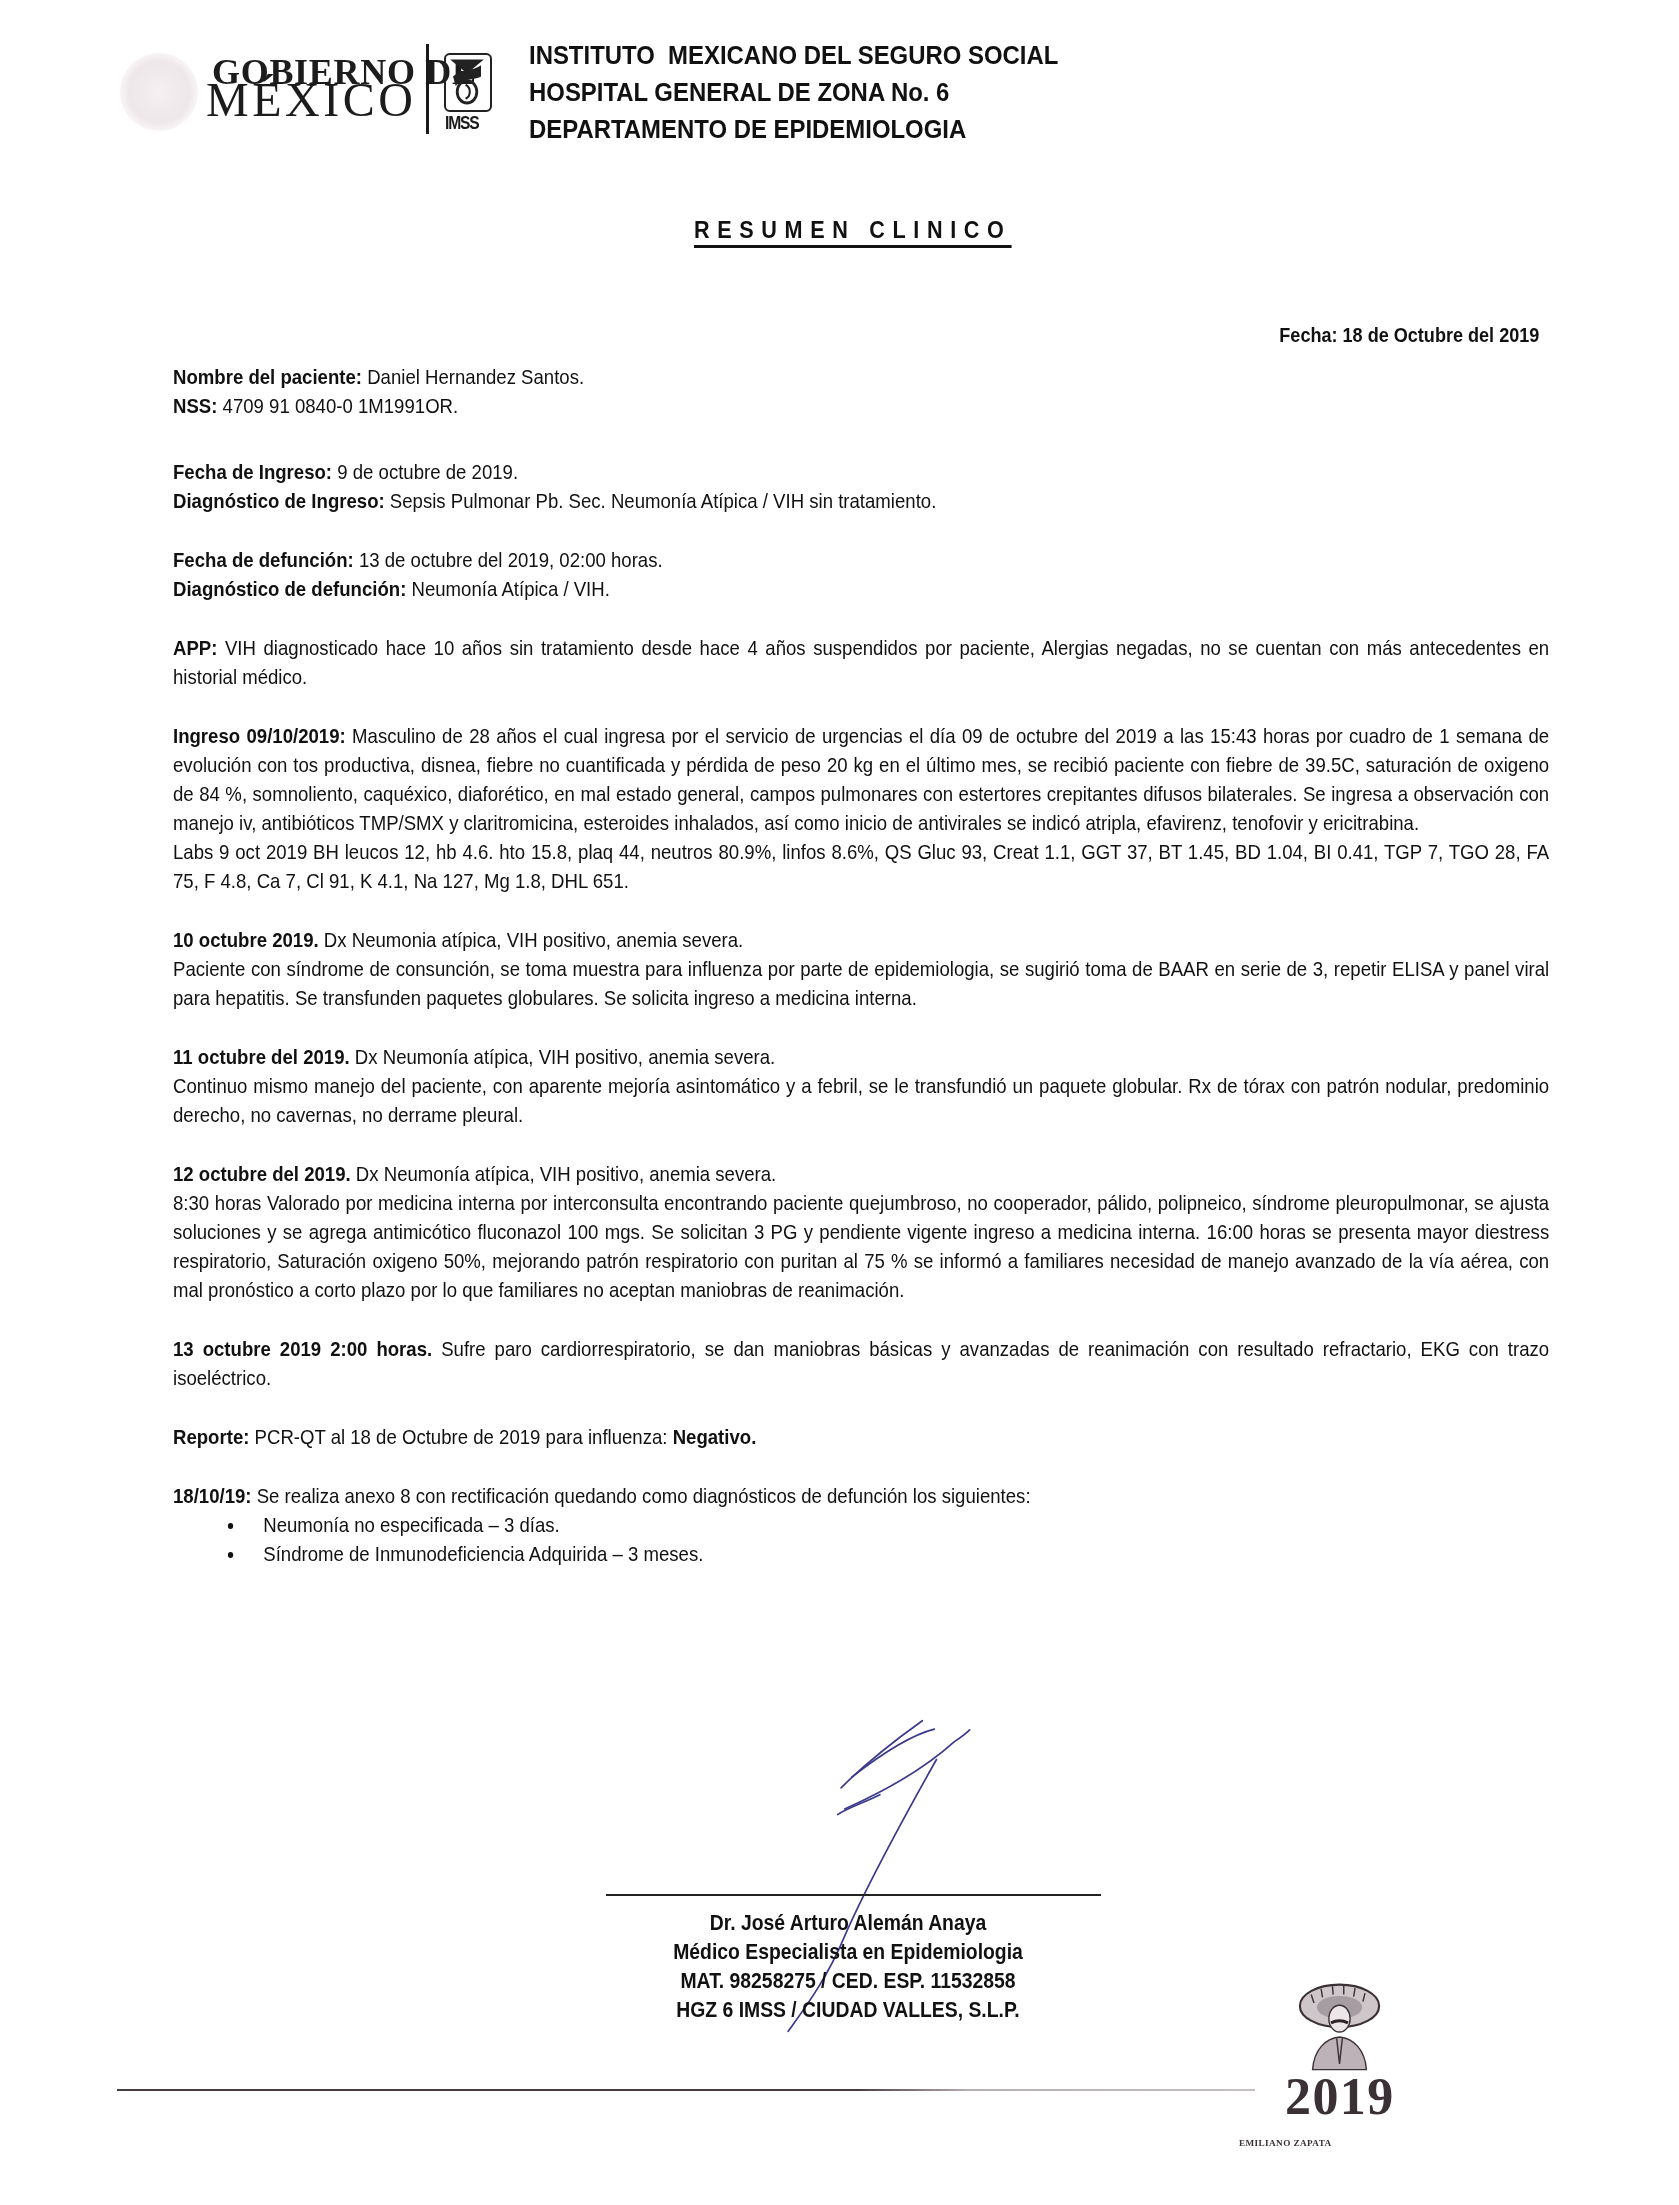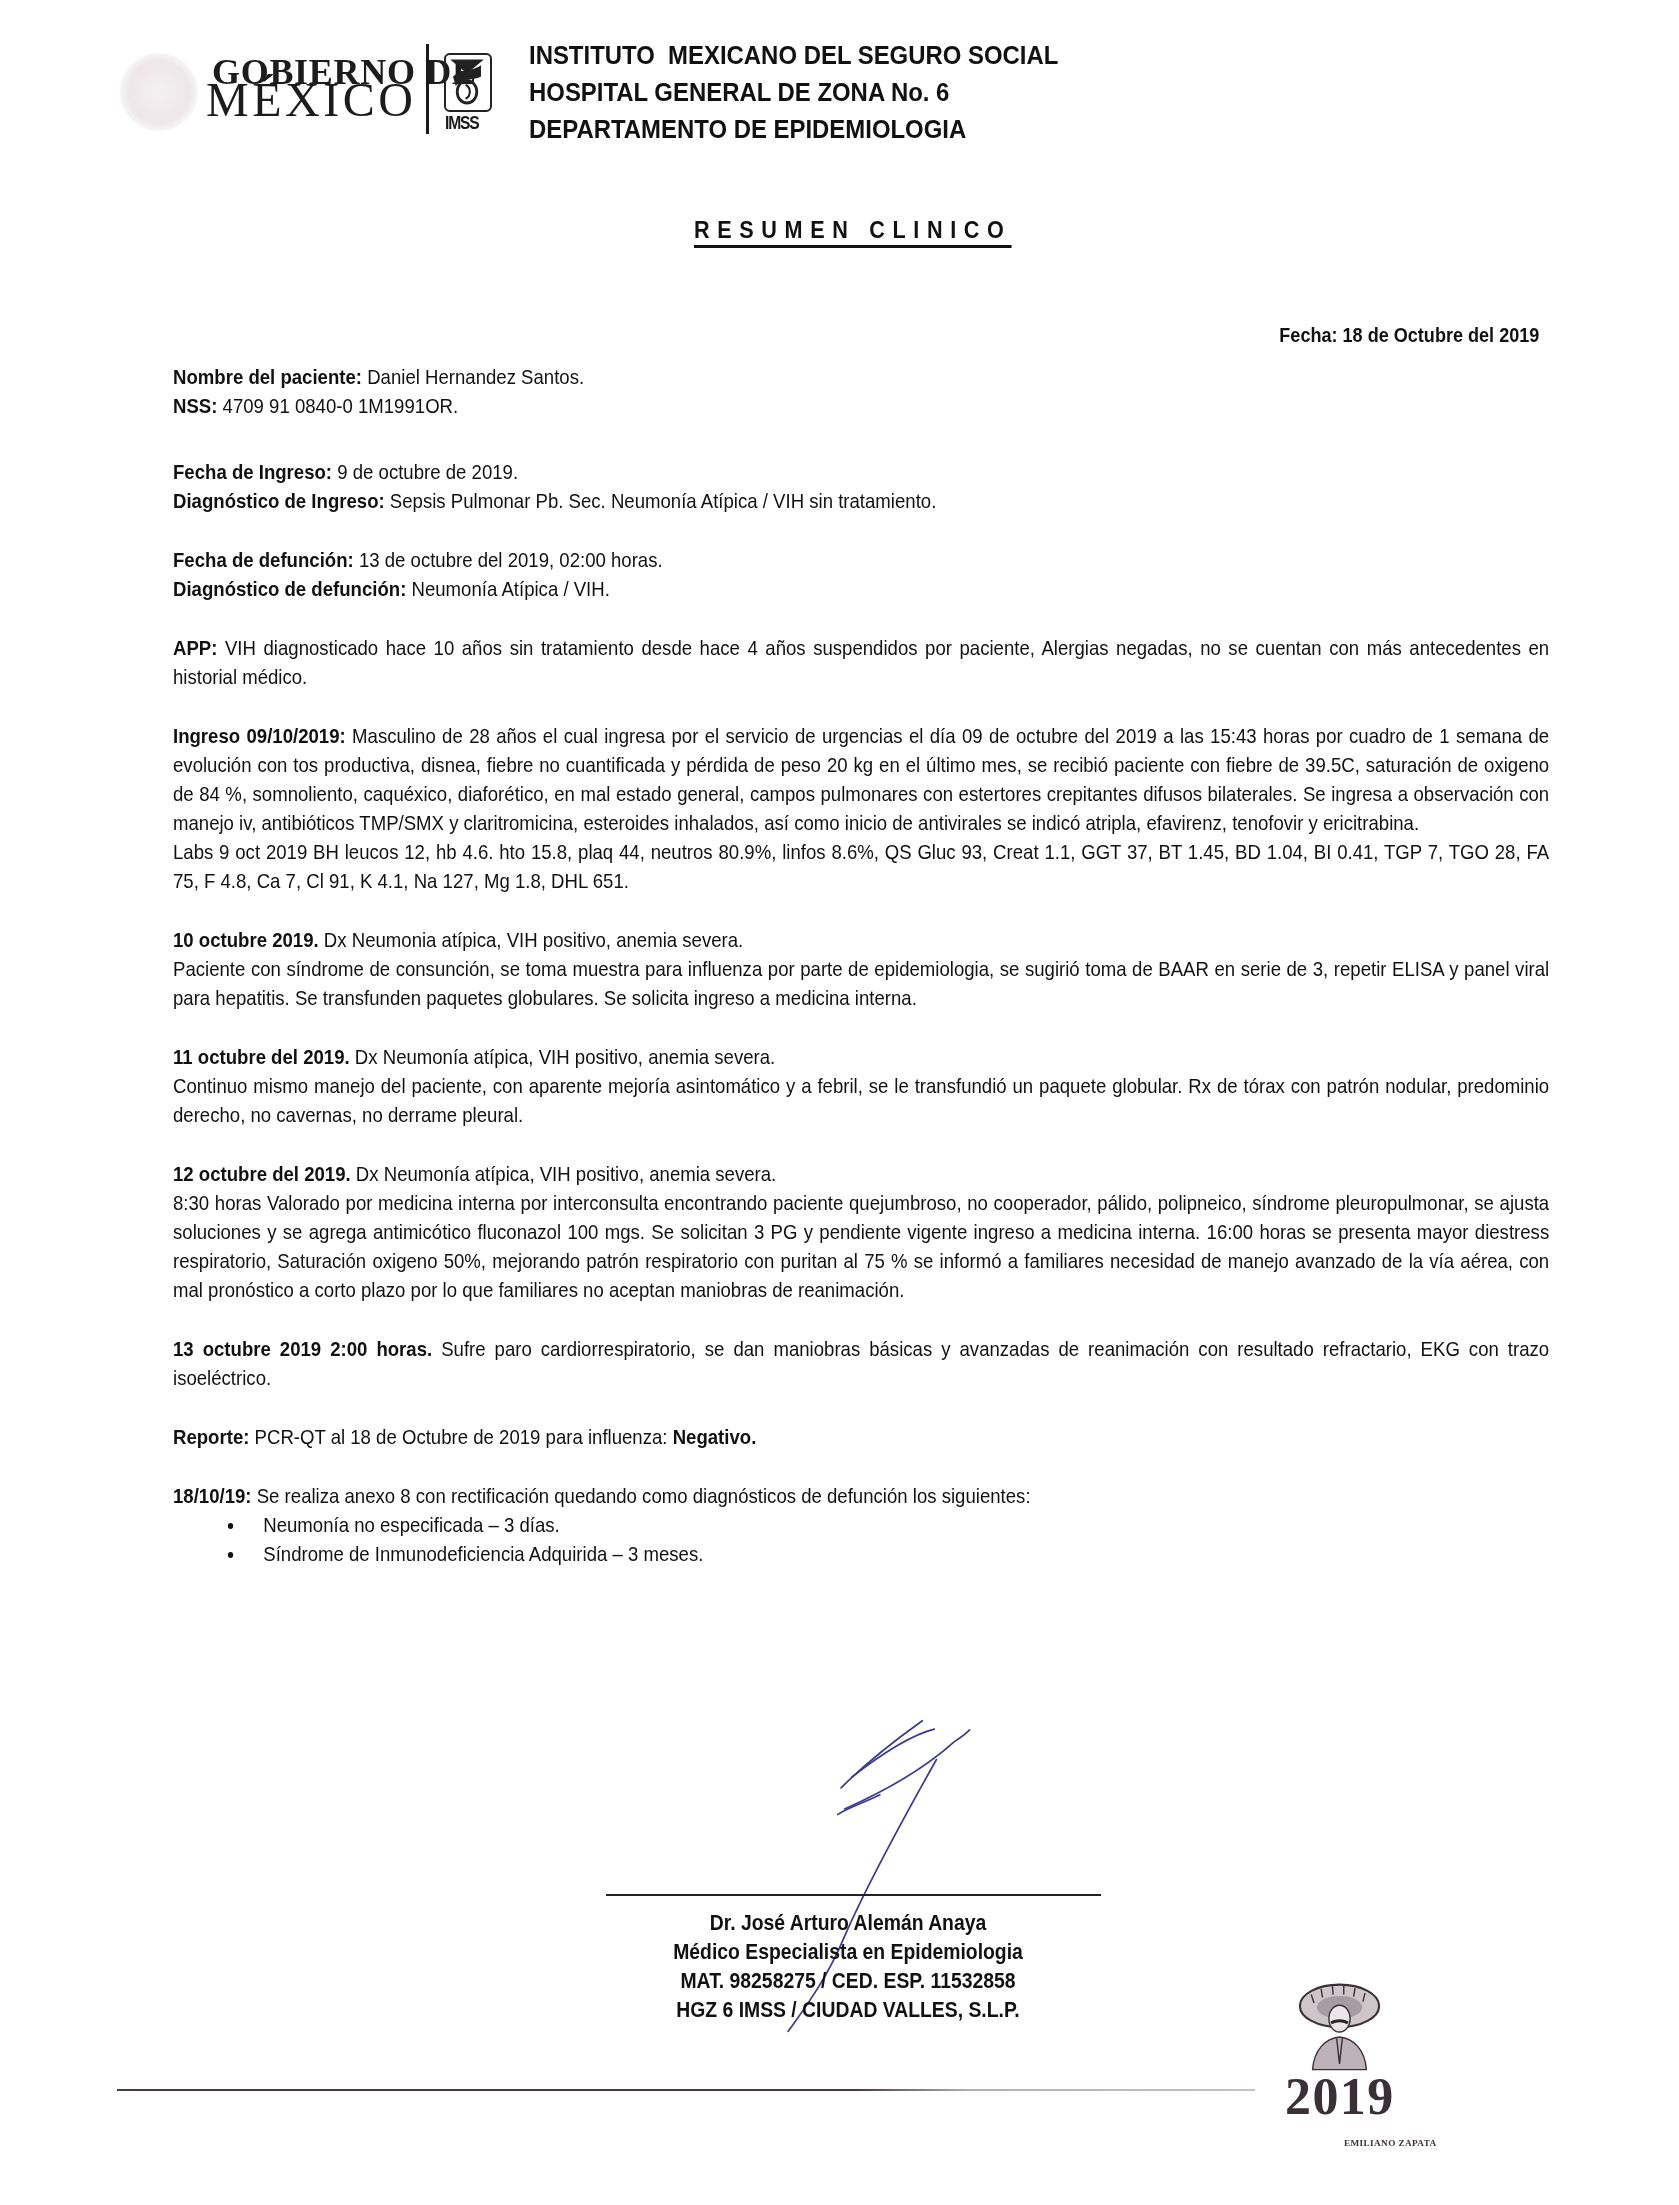--- a/index.html
+++ b/index.html
@@ -31,21 +31,21 @@
 
   
   .sig-svg { left:707px; top:1710px; }
   .sig-line { left:606px; top:1894px; width:495px; height:2.1px; background:#222; }
   .sig-block { left:636px; top:1908px; width:424px; text-align:center; font-weight:bold; font-size:22px; line-height:29px; transform:scaleX(.88); transform-origin:center top; }
 
   
   .foot-line { left:117px; top:2089px; width:1138px; height:2.1px; background:linear-gradient(90deg,#4a3b40 0%, #4a3b40 65%, #b9aeb2 75%, #c7bfc2 100%); }
   .zapata { left:1297px; top:1979px; width:85px; height:92px; }
   .year { left:1285px; top:2071px; font-family:"Liberation Serif", "DejaVu Serif", serif; font-weight:bold; font-size:52px; color:#3a3035; letter-spacing:1.4px; line-height:1; }
-  .zapata-name { left:1344px; top:2138px; font-family:"Liberation Serif", "DejaVu Serif", serif; font-weight:bold; font-size:9.2px; color:#3a3035; letter-spacing:0.4px; }
+  .zapata-name { left:1239px; top:2138px; font-family:"Liberation Serif", "DejaVu Serif", serif; font-weight:bold; font-size:9.2px; color:#3a3035; letter-spacing:0.4px; }
 </style>
 </head>
 <body>
 
 <div class="abs seal"></div>
 <div class="abs gob-top">GOBIERNO DE</div>
 <div class="abs gob-bottom">MÉXICO</div>
 <div class="abs vdivider"></div>
 <div class="abs imss-box">
   <svg width="42" height="54" viewBox="0 0 60 76">

